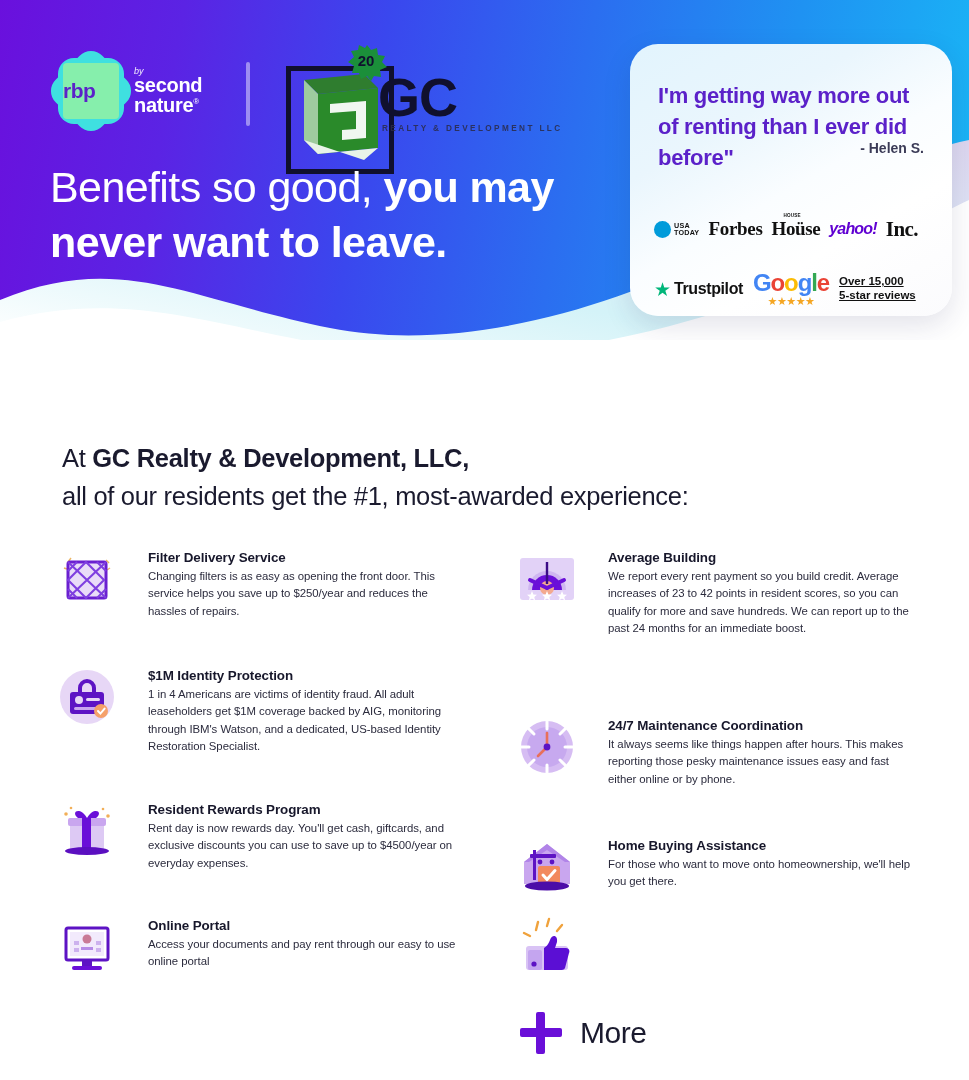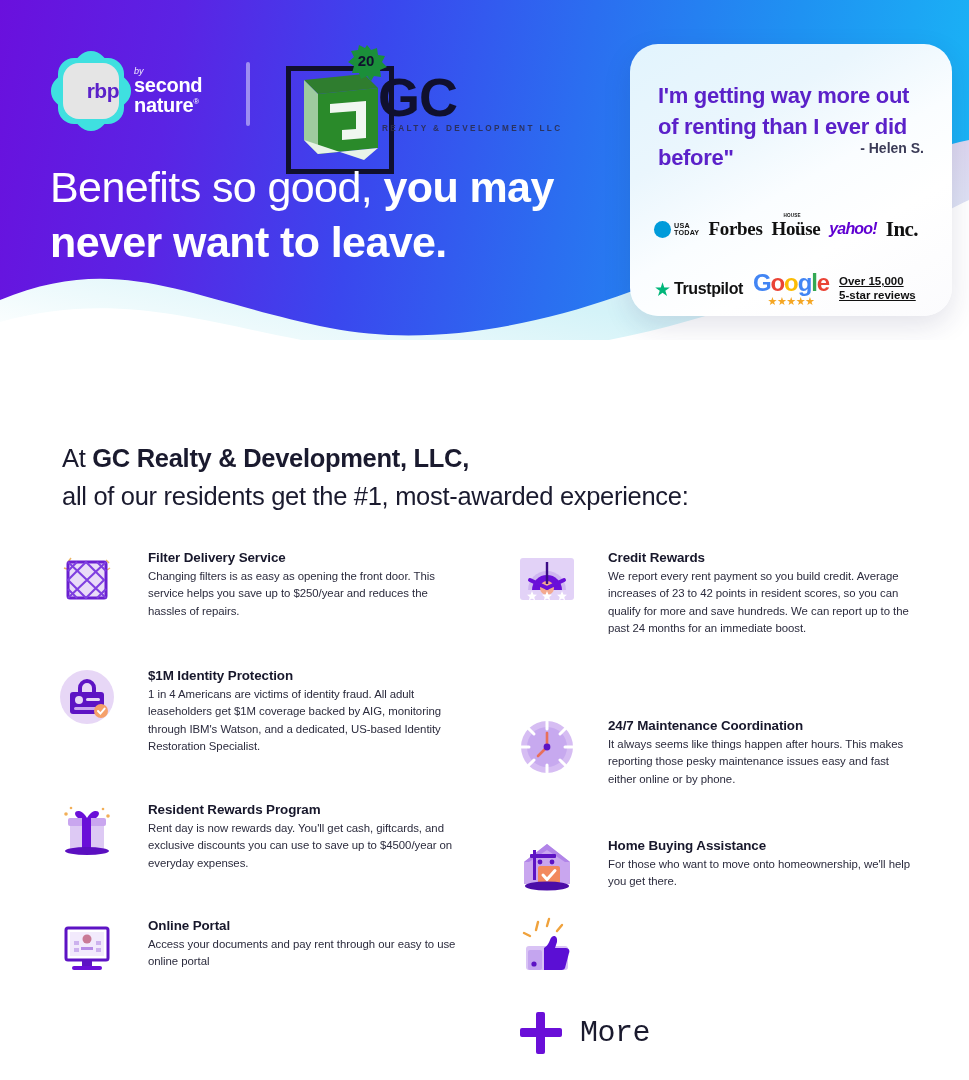--- a/index.html
+++ b/index.html
@@ -15,22 +15,22 @@
   .hero-bg{position:absolute;left:0;top:0;width:969px;height:340px;
     background:linear-gradient(100deg,#6a10dd 0%,#5b23e4 18%,#3a47ee 38%,#2b6ef0 58%,#1f92f2 78%,#19b9f6 100%);}
   .hero svg.wave{position:absolute;left:0;top:0;width:969px;height:340px;}
   .lav-accent{position:absolute;right:0;top:168px;width:46px;height:86px;background:#cfc0e8;border-radius:6px 0 0 6px;}
 
   
   .rbp-lockup{position:absolute;left:58px;top:58px;display:flex;align-items:center;gap:10px;}
   .rbp-mark{position:relative;width:66px;height:66px;}
   .rbp-star{position:absolute;inset:0;background:#3fe0e0;border-radius:16px;}
   .rbp-star.b{transform:rotate(45deg);}
-  .rbp-tile{position:absolute;left:5px;top:5px;width:56px;height:56px;background:#e5e5e5;border-radius:16px;
-    display:flex;align-items:center;justify-content:flex-end;}
+  .rbp-tile{position:absolute;left:5px;top:5px;width:56px;height:56px;background:#86efac;border-radius:4px;
+    display:flex;align-items:center;justify-content:flex-start;}
   .rbp-text{font-size:21px;font-weight:700;color:#5b21c9;letter-spacing:-.5px;}
   .sn-wrap{color:#fff;line-height:1;}
   .sn-by{font-size:9px;opacity:.92;font-style:italic;}
   .sn-name{font-size:20px;font-weight:700;letter-spacing:-.3px;line-height:.98;}
   .sn-name small{font-size:8px;vertical-align:super;font-weight:400;}
 
   .divider-v{position:absolute;left:246px;top:62px;width:4px;height:64px;background:rgba(255,255,255,.45);border-radius:2px;}
 
   
   .gc-lockup{position:absolute;left:284px;top:46px;width:250px;height:90px;}
@@ -84,21 +84,21 @@
   .col-left{left:0;width:400px;}
   .col-right{left:460px;width:400px;}
 
   .benefit{position:absolute;display:flex;gap:30px;}
   .bicon{width:62px;min-width:62px;height:62px;position:relative;}
   .btext{flex:1;padding-top:2px;}
   .btitle{font-size:13.4px;font-weight:700;color:#17172b;letter-spacing:-.1px;margin-bottom:3px;}
   .bdesc{font-size:11.4px;line-height:1.53;color:#2b2b3d;letter-spacing:-.05px;}
 
   
-  .more-row{position:absolute;left:520px;top:1012px;display:flex;align-items:center;gap:18px;font-family:Liberation Mono, monospace;}
+  .more-row{position:absolute;left:520px;top:1012px;display:flex;align-items:center;gap:18px;}
   .plus{position:relative;width:42px;height:42px;}
   .plus:before,.plus:after{content:"";position:absolute;background:#6a0fd8;border-radius:2px;}
   .plus:before{left:0;top:16px;width:42px;height:9px;}
   .plus:after{top:0;left:16px;height:42px;width:9px;}
   .more-label{font-size:30px;color:#1a1a2e;font-weight:400;letter-spacing:-.5px;}
 </style>
 </head>
 <body>
 
 <div class="page">
@@ -304,21 +304,21 @@
             <path d="M31,40 L14,32" stroke="#6a0fd8" stroke-width="4" stroke-linecap="round"></path>
             <path d="M31,40 L48,32" stroke="#6a0fd8" stroke-width="4" stroke-linecap="round"></path>
             <g fill="#ffffff">
               <polygon points="16,43 17.4,46.4 21,46.7 18.3,49 19.1,52.5 16,50.6 12.9,52.5 13.7,49 11,46.7 14.6,46.4"></polygon>
               <polygon points="31,43 32.4,46.4 36,46.7 33.3,49 34.1,52.5 31,50.6 27.9,52.5 28.7,49 26,46.7 29.6,46.4"></polygon>
               <polygon points="46,43 47.4,46.4 51,46.7 48.3,49 49.1,52.5 46,50.6 42.9,52.5 43.7,49 41,46.7 44.6,46.4"></polygon>
             </g>
           </svg>
         </div>
         <div class="btext">
-          <div class="btitle">Credit Rewards</div>
+          <div class="btitle">Average Building</div>
           <div class="bdesc">We report every rent payment so you build credit. Average increases of 23 to 42 points in resident scores, so you can qualify for more and save hundreds. We can report up to the past 24 months for an immediate boost.</div>
         </div>
       </div>
 
       <div class="benefit" style="top:168px;left:0;width:400px">
         <div class="bicon">
           <svg viewBox="0 0 62 62" width="62" height="62">
             <circle cx="31" cy="31" r="26" fill="#d6bdf3"></circle>
             <circle cx="31" cy="31" r="20" fill="#c7a9ef"></circle>
             <g stroke="#ffffff" stroke-width="3" stroke-linecap="round">

